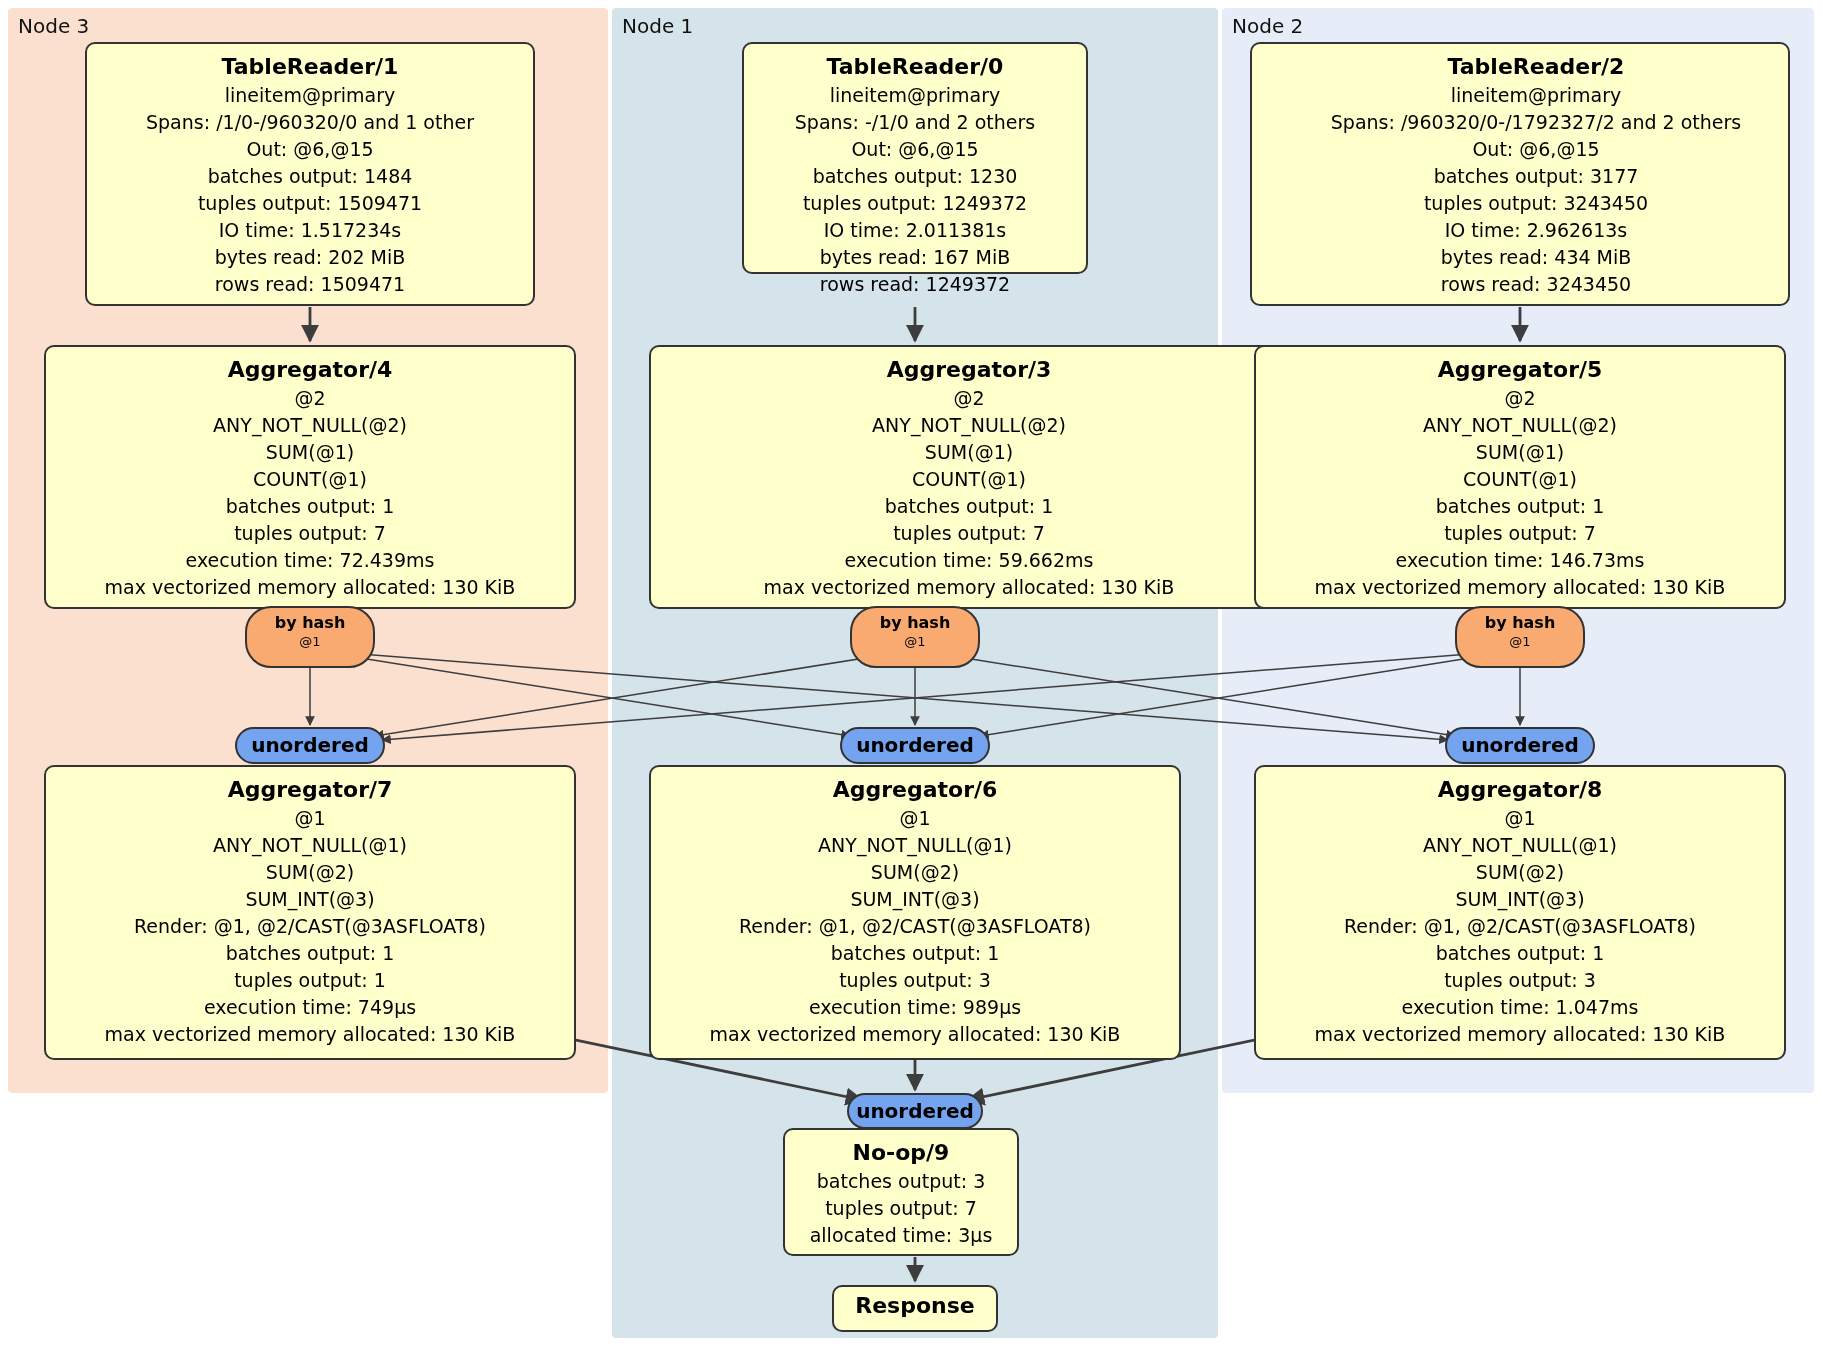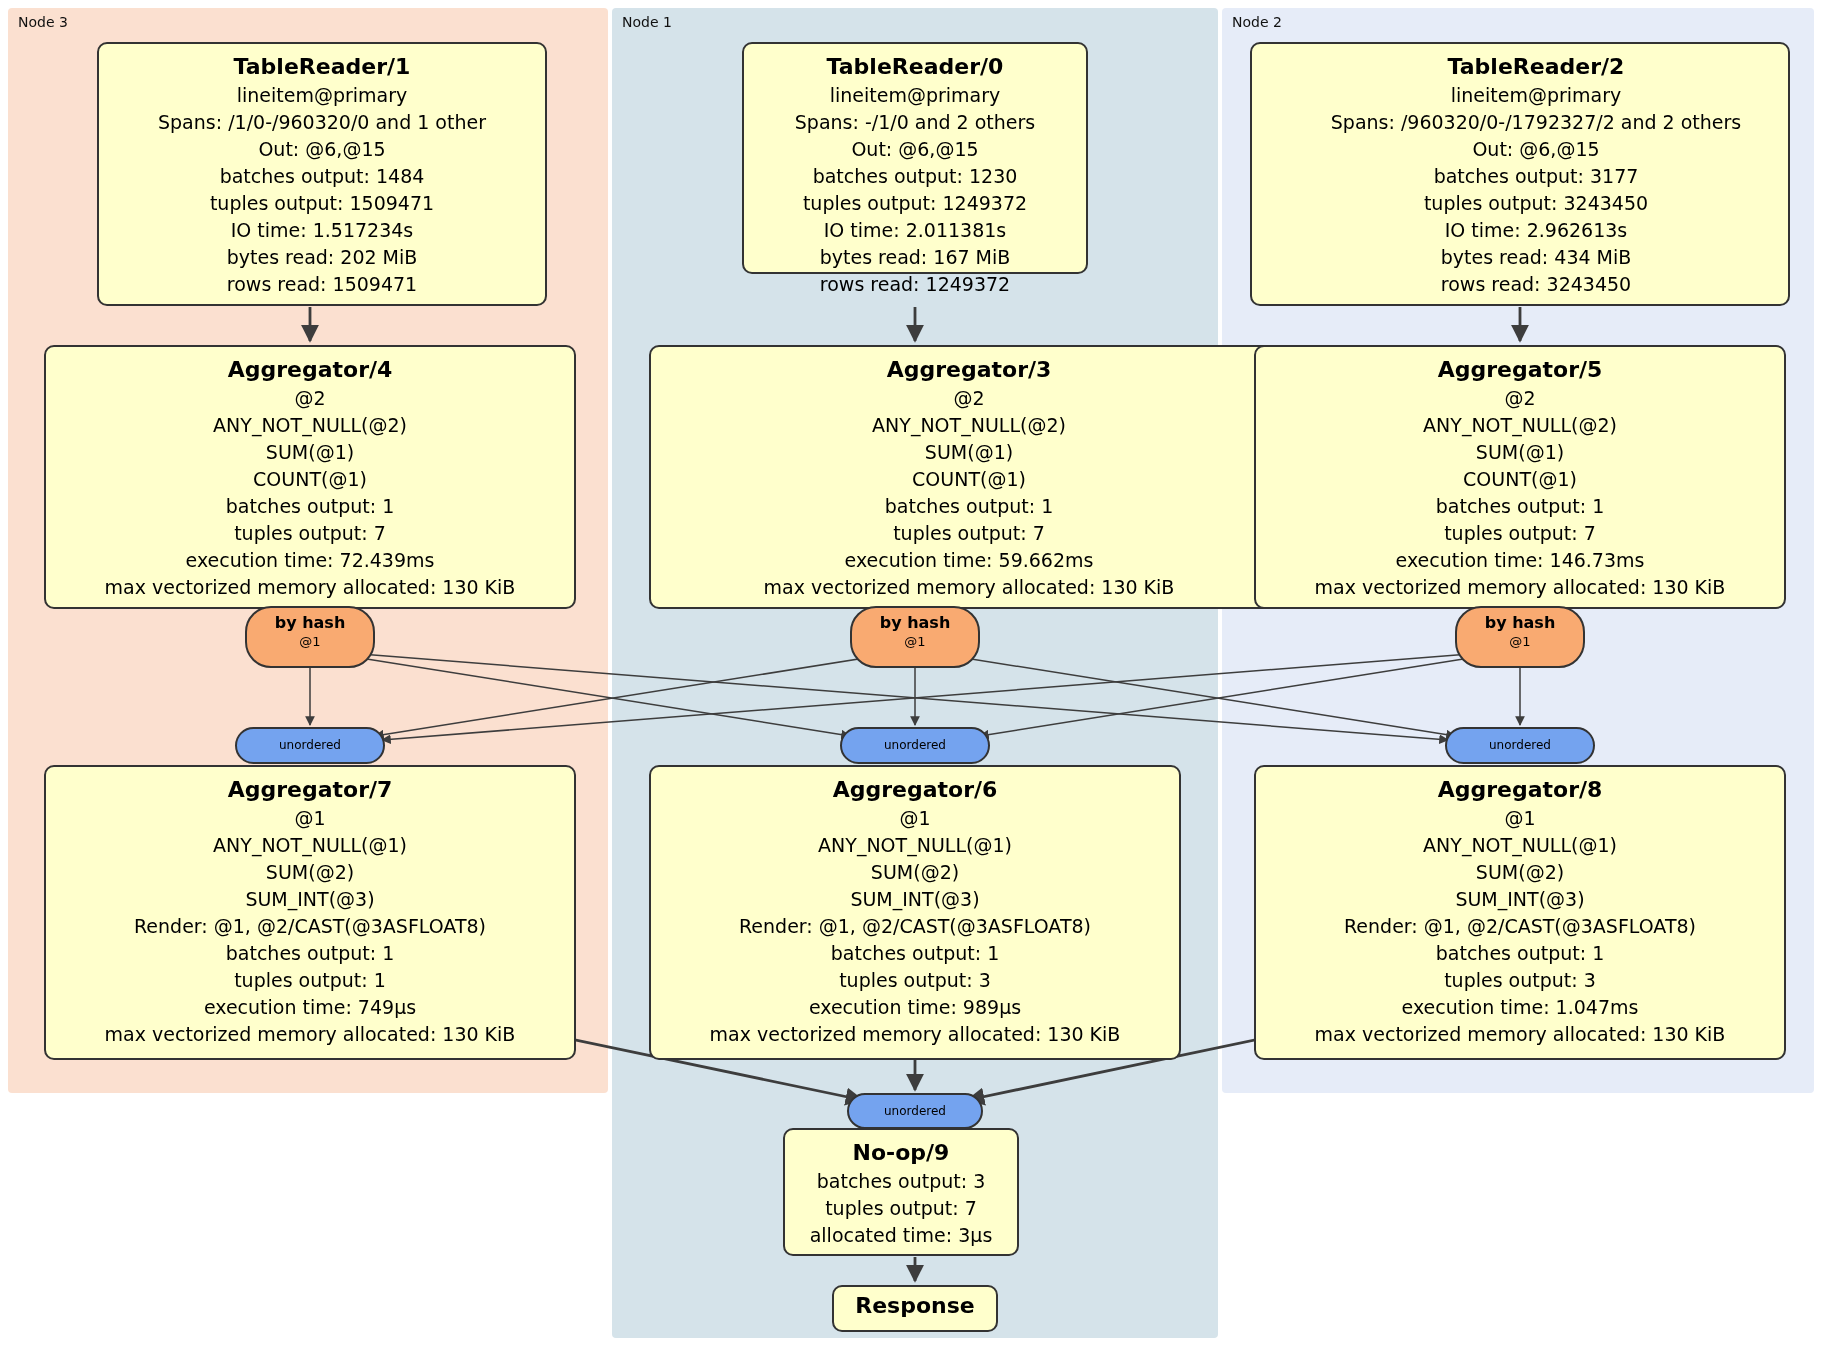--- a/index.html
+++ b/index.html
@@ -4,57 +4,57 @@
 <style>
   * { margin:0; padding:0; box-sizing:border-box; }
   body { font-family:"DejaVu Sans", sans-serif; background:#ffffff; }
   .canvas { position:relative; width:1822px; height:1346px; background:#ffffff; overflow:hidden; }
 
   
   .group { position:absolute; border-radius:4px; z-index:0; }
   .g-node3 { left:8px;    top:8px; width:600px; height:1085px; background:var(--node3-bg,#fbe0d0); }
   .g-node1 { left:612px;  top:8px; width:606px; height:1330px; background:var(--node1-bg,#d5e3ea); }
   .g-node2 { left:1222px; top:8px; width:592px; height:1085px; background:var(--node2-bg,#e6ecf8); }
-  .group-label { font-size:14px; color:#111111; padding:6px 0 0 10px; }
+  .group-label { font-size:20px; color:#111111; padding:6px 0 0 10px; }
 
   
   .edges { position:absolute; left:0; top:0; z-index:1; }
   .edge { stroke:var(--edge,#3d3d3d); fill:none; }
   .edge.thin  { stroke-width:1.5; }
   .edge.thick { stroke-width:2.8; }
 
   
   .plan-box { position:absolute; z-index:2; background:var(--box-bg,#ffffcc);
               border:2px solid var(--box-border,#333333); border-radius:10px;
               text-align:center; padding-top:8px; color:#000; }
   .box-title { font-weight:bold; font-size:22px; line-height:30px; }
   .box-line  { font-size:19px; line-height:27px; white-space:nowrap; }
 
-  .b-tr1  { left:97px;   top:42px;  width:450px; height:264px; }
+  .b-tr1  { left:85px;   top:42px;  width:450px; height:264px; }
   .b-tr0  { left:742px;  top:42px;  width:346px; height:232px; }
   .b-tr2  { left:1250px; top:42px;  width:540px; height:264px;padding-left:32px; }
   .b-agg4 { left:44px;   top:345px; width:532px; height:264px; }
   .b-agg3 { left:649px;  top:345px; width:640px; height:264px; }
   .b-agg5 { left:1254px; top:345px; width:532px; height:264px; }
   .b-agg7 { left:44px;   top:765px; width:532px; height:295px; }
   .b-agg6 { left:649px;  top:765px; width:532px; height:295px; }
   .b-agg8 { left:1254px; top:765px; width:532px; height:295px; }
   .b-noop { left:783px;  top:1128px; width:236px; height:128px; }
   .b-resp { left:832px;  top:1285px; width:166px; height:47px; padding-top:4px; }
 
   
   .oval { position:absolute; z-index:3; border:2px solid var(--box-border,#333333);
           text-align:center; color:#000; }
   .byhash { width:130px; height:62px; border-radius:26px;
             background:var(--by-hash-bg,#f9aa71); padding-top:5px; }
   .bh-label  { font-weight:bold; font-size:16px; line-height:20px; }
   .bh-detail { font-size:13px; line-height:17px; }
   .unordered { width:150px; height:37px; border-radius:19px;
                background:var(--unordered-bg,#74a3ef); }
-  .uo-label { font-weight:normal; font-size:12px; line-height:32px;border-radius:9px; }
+  .uo-label { font-weight:bold; font-size:20px; line-height:32px;border-radius:9px; }
   .sync-bottom { width:136px; height:36px; }
 
   .o-bh1 { left:245px;  top:606px; }
   .o-bh2 { left:850px;  top:606px; }
   .o-bh3 { left:1455px; top:606px; }
   .o-un1 { left:235px;  top:727px; }
   .o-un2 { left:840px;  top:727px; }
   .o-un3 { left:1445px; top:727px; }
   .o-un4 { left:847px;  top:1093px; }
 </style>

